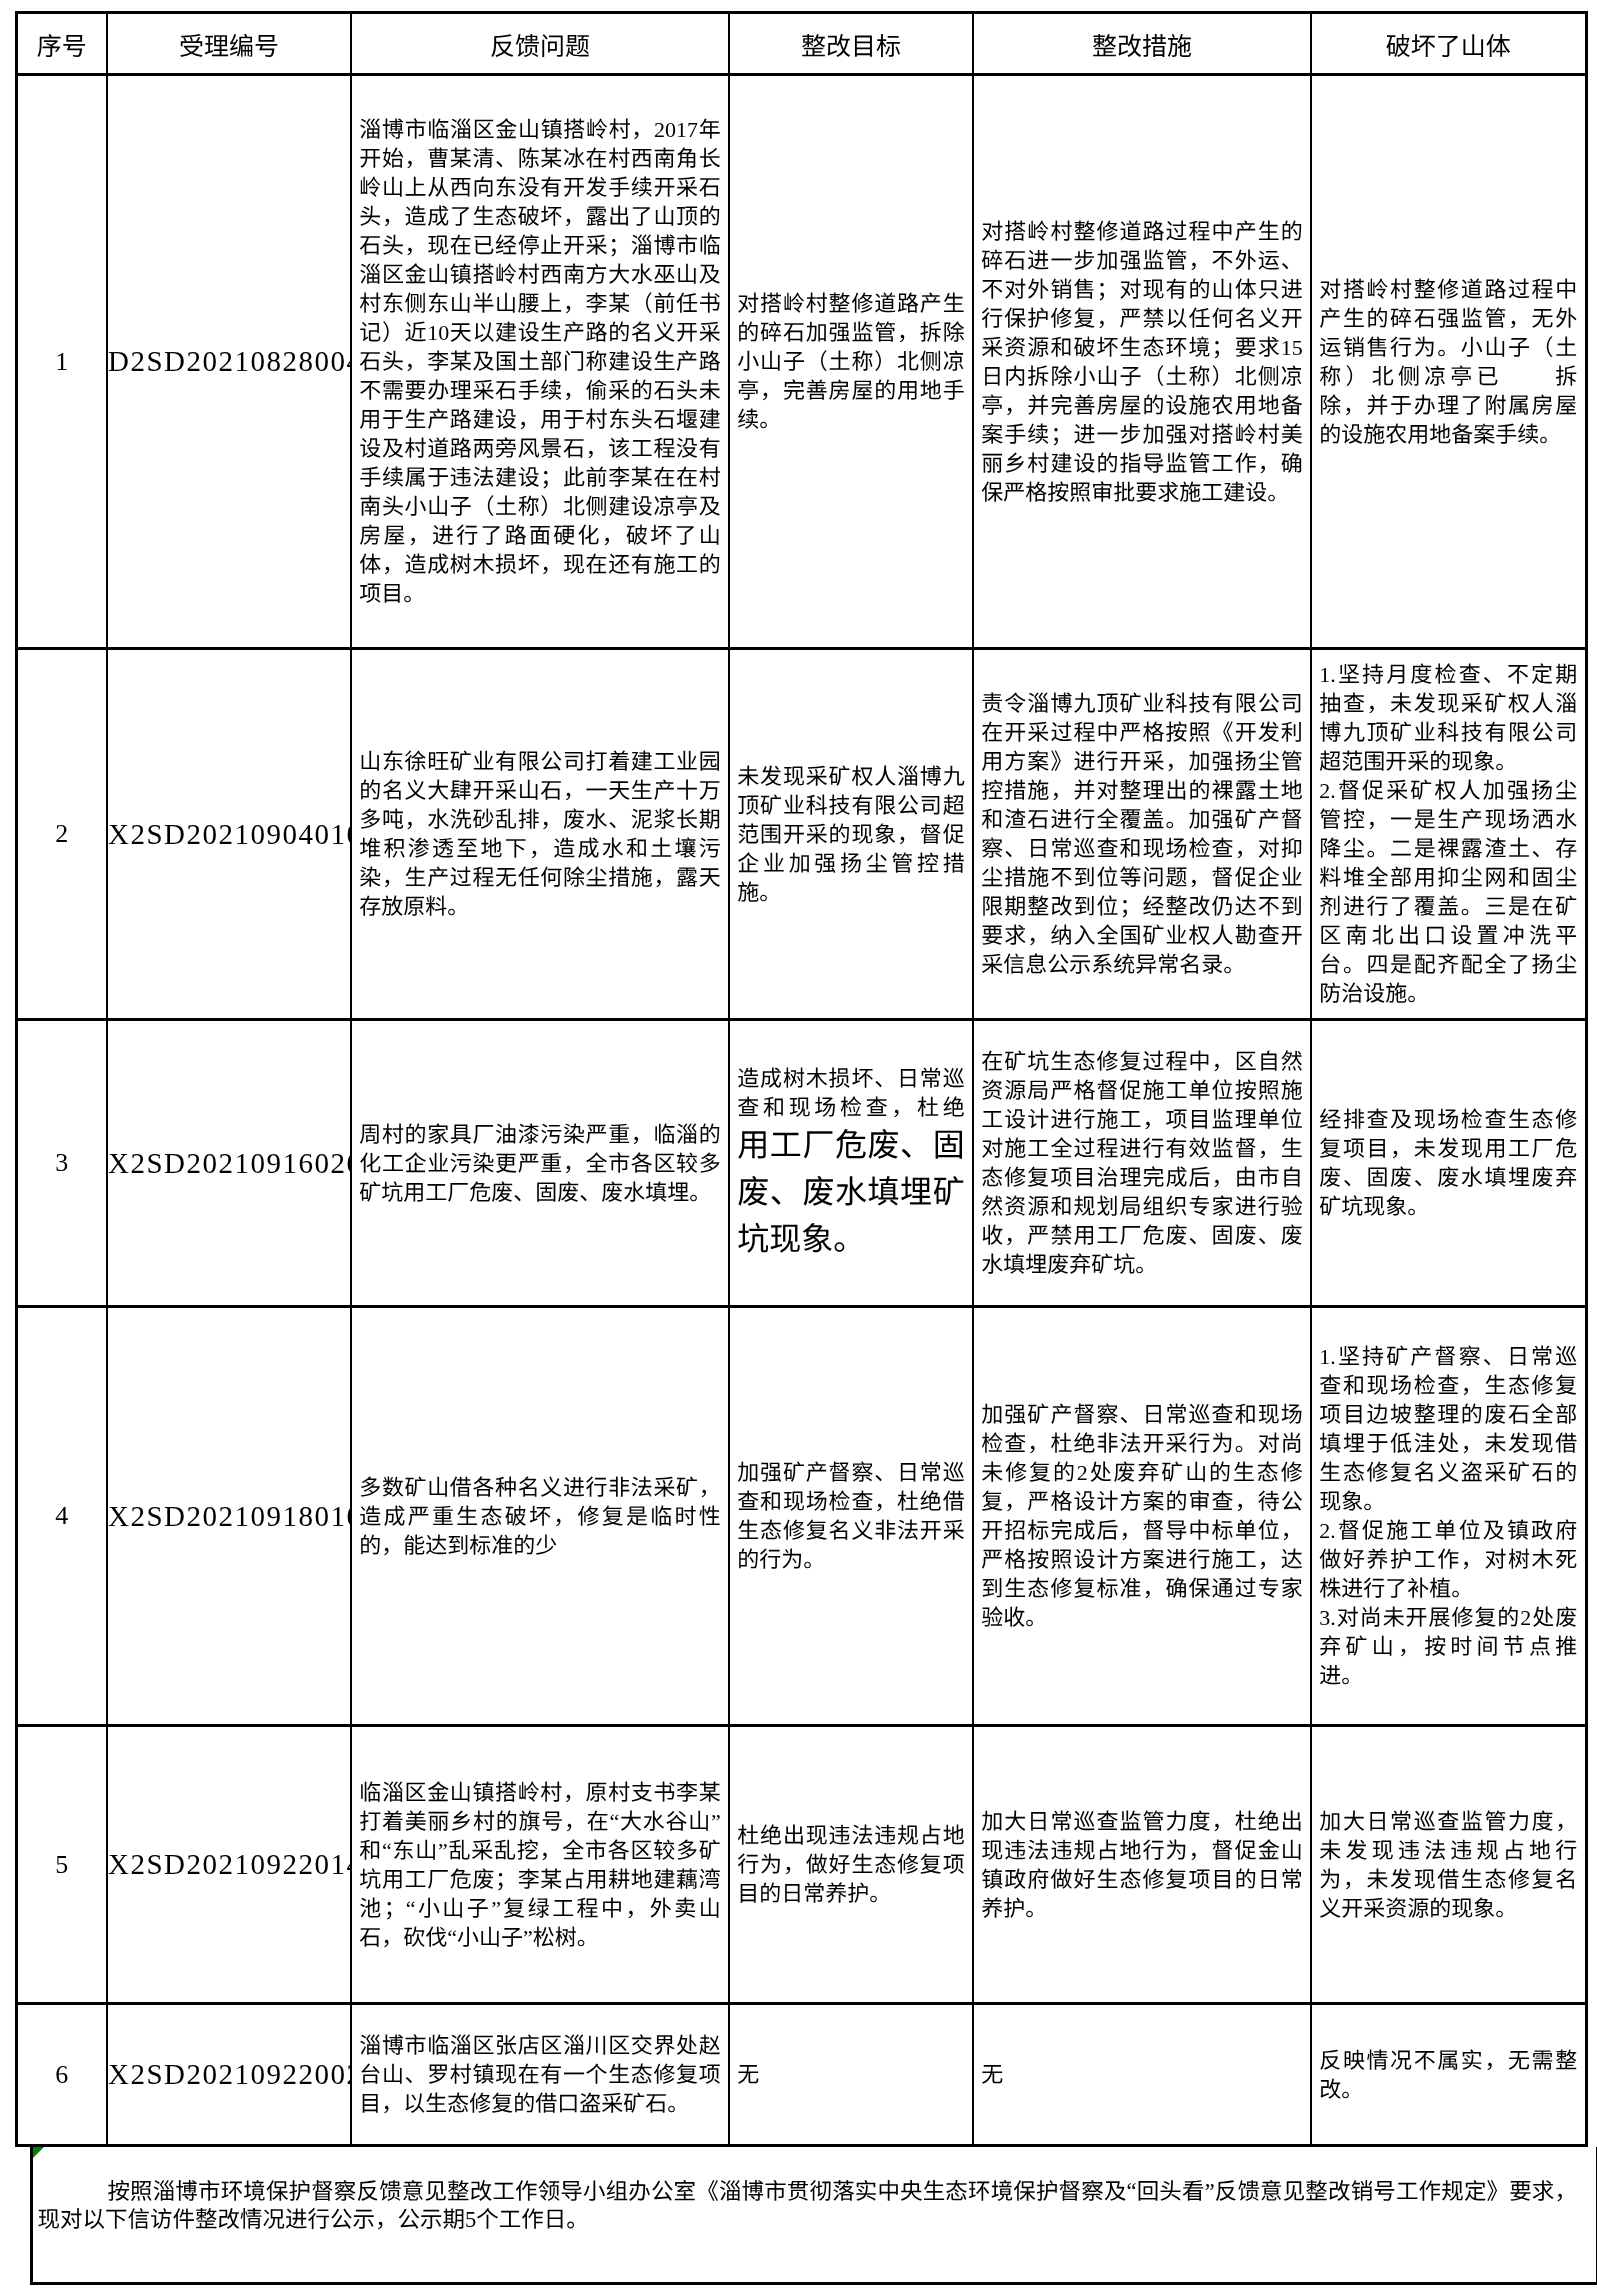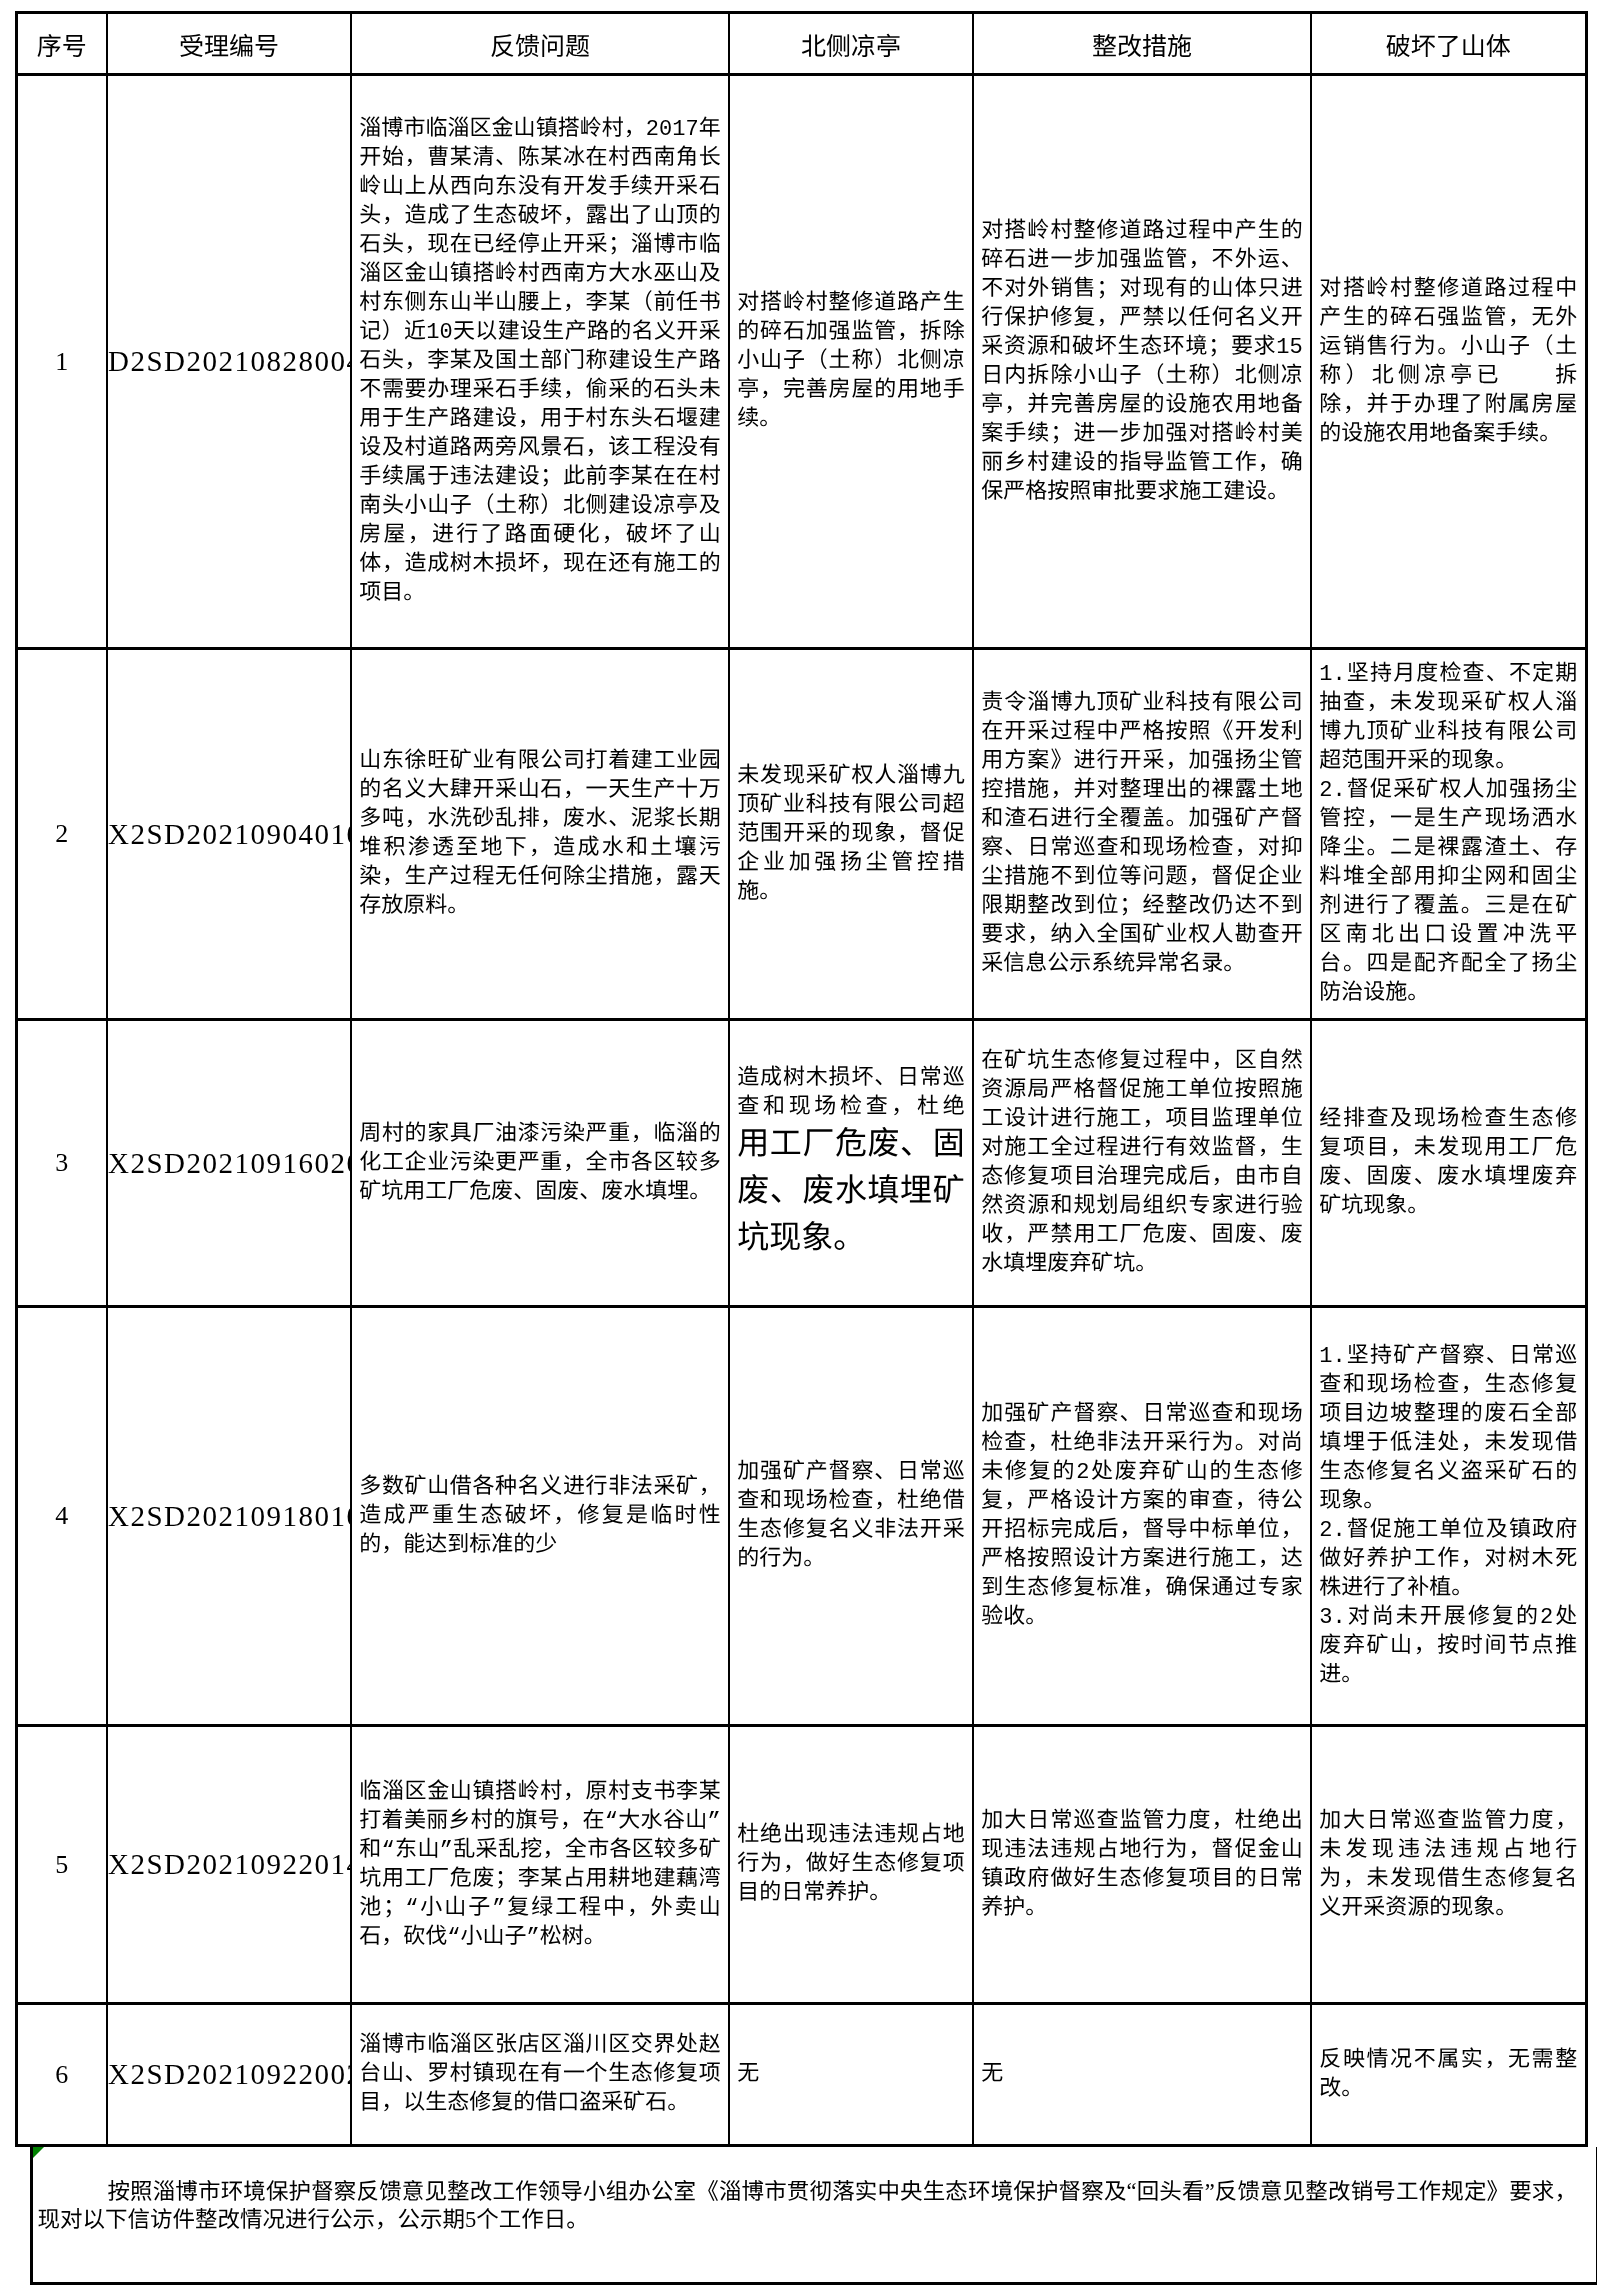--- a/index.html
+++ b/index.html
@@ -48,21 +48,20 @@
     font-size: 29px;
     letter-spacing: 1.5px;
     white-space: nowrap;
   }
   td.text {
     font-size: 22px;
     line-height: 29px;
     text-align: justify;
     padding: 2.9px 7.3px;
     white-space: pre-line;
-    font-family: Liberation Mono, monospace;
   }
   span.big {
     font-size: 32px;
     line-height: 47px;
   }
   .footer {
     position: relative;
     width: 1569px;
     margin: 0 30px;
     height: 138px;
@@ -97,21 +96,21 @@
       <col style="width:378px">
       <col style="width:244px">
       <col style="width:338px">
       <col style="width:275px">
     </colgroup>
     <thead>
       <tr class="hdr">
         <th class="colhead">序号</th>
         <th class="colhead">受理编号</th>
         <th class="colhead">反馈问题</th>
-        <th class="colhead">北侧凉亭</th>
+        <th class="colhead">整改目标</th>
         <th class="colhead">整改措施</th>
         <th class="colhead">破坏了山体</th>
       </tr>
     </thead>
     <tbody>
       <tr class="row-1">
         <td class="serial">1</td>
         <td class="caseid">D2SD202108280045</td>
         <td class="text">淄博市临淄区金山镇搭岭村，2017年开始，曹某清、陈某冰在村西南角长岭山上从西向东没有开发手续开采石头，造成了生态破坏，露出了山顶的石头，现在已经停止开采；淄博市临淄区金山镇搭岭村西南方大水巫山及村东侧东山半山腰上，李某（前任书记）近10天以建设生产路的名义开采石头，李某及国土部门称建设生产路不需要办理采石手续，偷采的石头未用于生产路建设，用于村东头石堰建设及村道路两旁风景石，该工程没有手续属于违法建设；此前李某在在村南头小山子（土称）北侧建设凉亭及房屋，进行了路面硬化，破坏了山体，造成树木损坏，现在还有施工的项目。</td>
         <td class="text">对搭岭村整修道路产生的碎石加强监管，拆除小山子（土称）北侧凉亭，完善房屋的用地手续。</td>

